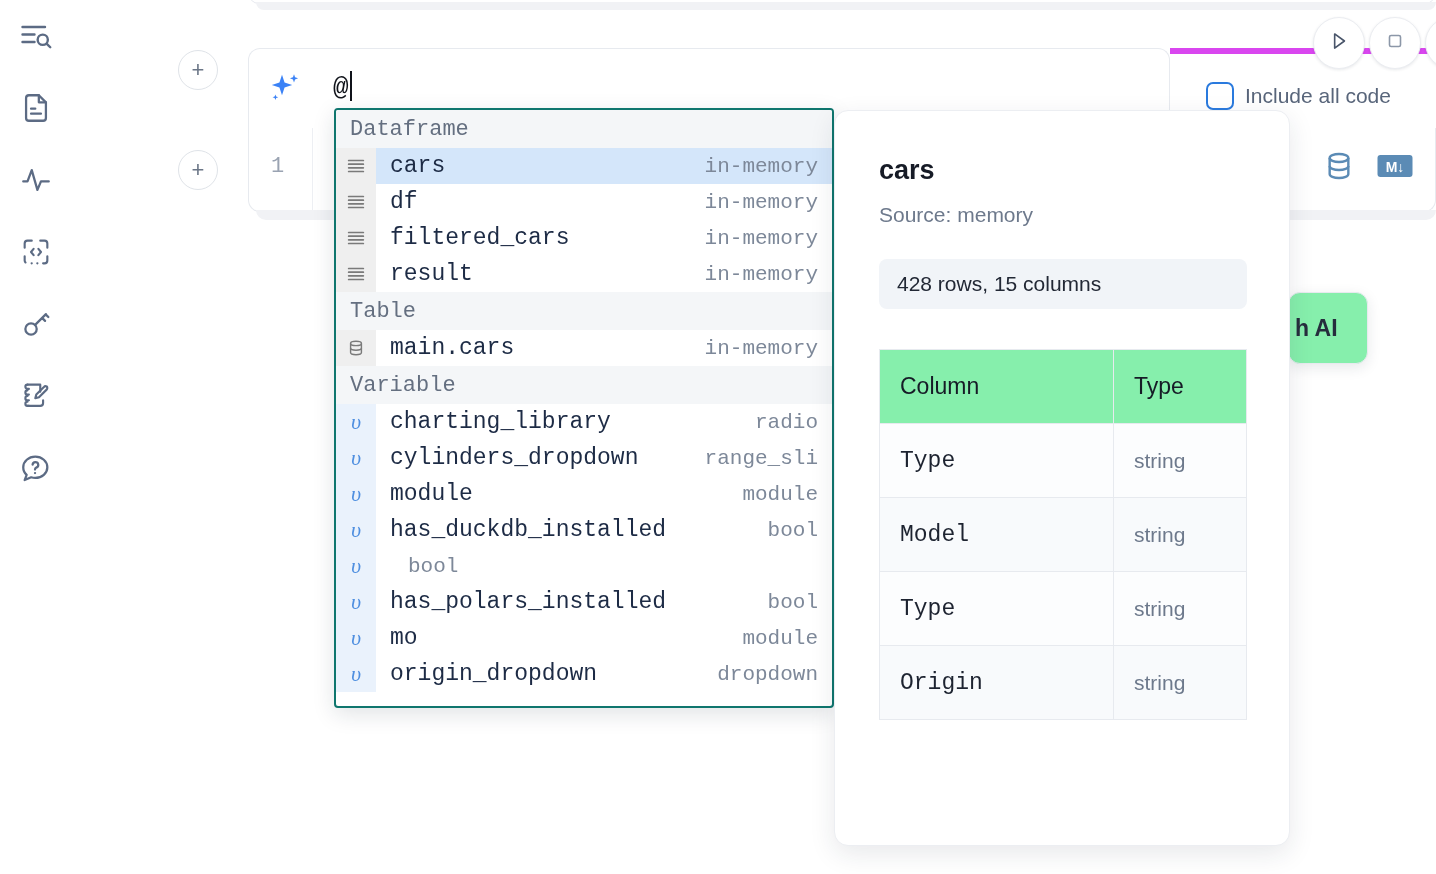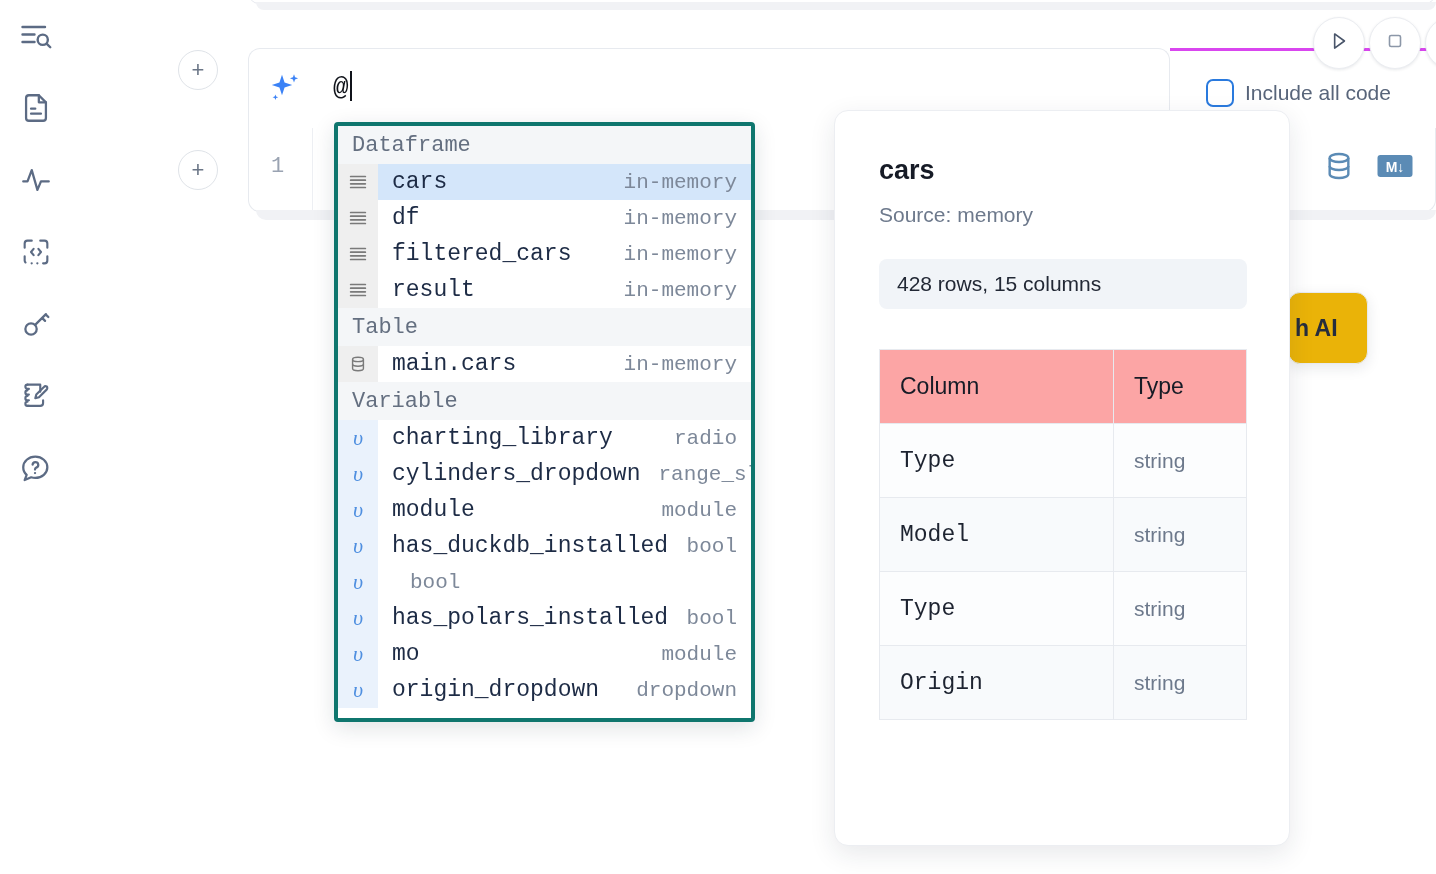--- a/index.html
+++ b/index.html
@@ -51,21 +51,21 @@
     letter-spacing:0;
   }
   .caret{
     display:inline-block; width:2px; height:30px; background:#10131a;
     vertical-align:-6px; margin-left:1px;
   }
 
   
   .ai-right{
     position:absolute; left:1170px; top:48px; width:266px; height:80px;
-    background:#fff; border-top:3px solid #d946ef;
+    background:#fff; border-top:6px solid #d946ef;
   }
   .chk-row{ position:absolute; left:36px; top:28px; display:flex; align-items:center; gap:11px; }
   .chk-box{
     width:28px; height:28px; border:2px solid #2a7ade; border-radius:7px; background:#fff;
     cursor:pointer;
   }
   .chk-label{ font-size:21px; color:#58657a; white-space:nowrap; }
 
   .circ-btn{
     position:absolute; width:52px; height:52px; border-radius:50%;
@@ -89,31 +89,31 @@
   }
   .cell-icons{ position:absolute; right:22px; top:22px; display:flex; align-items:center; gap:22px; }
   .cell-shadow{
     position:absolute; left:256px; top:210px; width:1180px; height:10px;
     background:#f1f2f5; border-radius:0 0 12px 12px;
   }
 
   
   .ai-card{
     position:absolute; left:1288px; top:292px; width:80px; height:72px;
-    background:#eab308; border:1px solid #e7eaef; border-radius:12px;
+    background:#86efac; border:1px solid #e7eaef; border-radius:12px;
     box-shadow:0 4px 14px rgba(30,40,60,.10);
     display:flex; align-items:center; justify-content:flex-start;
     padding-left:6px;
   }
   .ai-card-text{ font-size:23px; font-weight:700; color:#262d3d; white-space:nowrap; }
 
   
   .ac{
-    position:absolute; left:334px; top:122px; width:421px; height:600px;
-    background:#fff; border:4px solid #0f766e; border-radius:4px;
+    position:absolute; left:334px; top:108px; width:500px; height:600px;
+    background:#fff; border:2px solid #0f766e; border-radius:4px;
     box-shadow:0 6px 22px rgba(25,35,55,.13);
     overflow:hidden;
   }
   .ac-section{
     height:38px; background:#f4f6f8; display:flex; align-items:center;
     padding-left:14px;
     font-family:"Liberation Mono", monospace; font-size:22px; color:#646f80;
   }
   .ac-item{
     height:36px; display:flex; align-items:center; background:#fff; cursor:pointer;
@@ -164,21 +164,21 @@
     font-size:21px; color:#222835;
   }
   .doc-table{
     position:absolute; left:44px; top:238px; width:368px;
     border-collapse:collapse; table-layout:fixed;
   }
   .doc-table th, .doc-table td{
     border:1px solid #e7eaef; height:74px; text-align:left; padding:0 20px;
     vertical-align:middle;
   }
-  .doc-table th{ background:#fca5a5; font-size:23px; font-weight:400; color:#161b26; }
+  .doc-table th{ background:#86efac; font-size:23px; font-weight:400; color:#161b26; }
   .doc-table th:first-child{ width:234px; }
   .doc-table td.col{
     font-family:"Liberation Mono", monospace; font-size:23px; color:#1d2330;
     background:#fcfdfe;
   }
   .doc-table td.typ{ font-size:21px; color:#6d798c; background:#fcfdfe; }
   .doc-table tr:nth-child(even) td{ background:#f8fafc; }
 </style>
 </head>
 <body>

